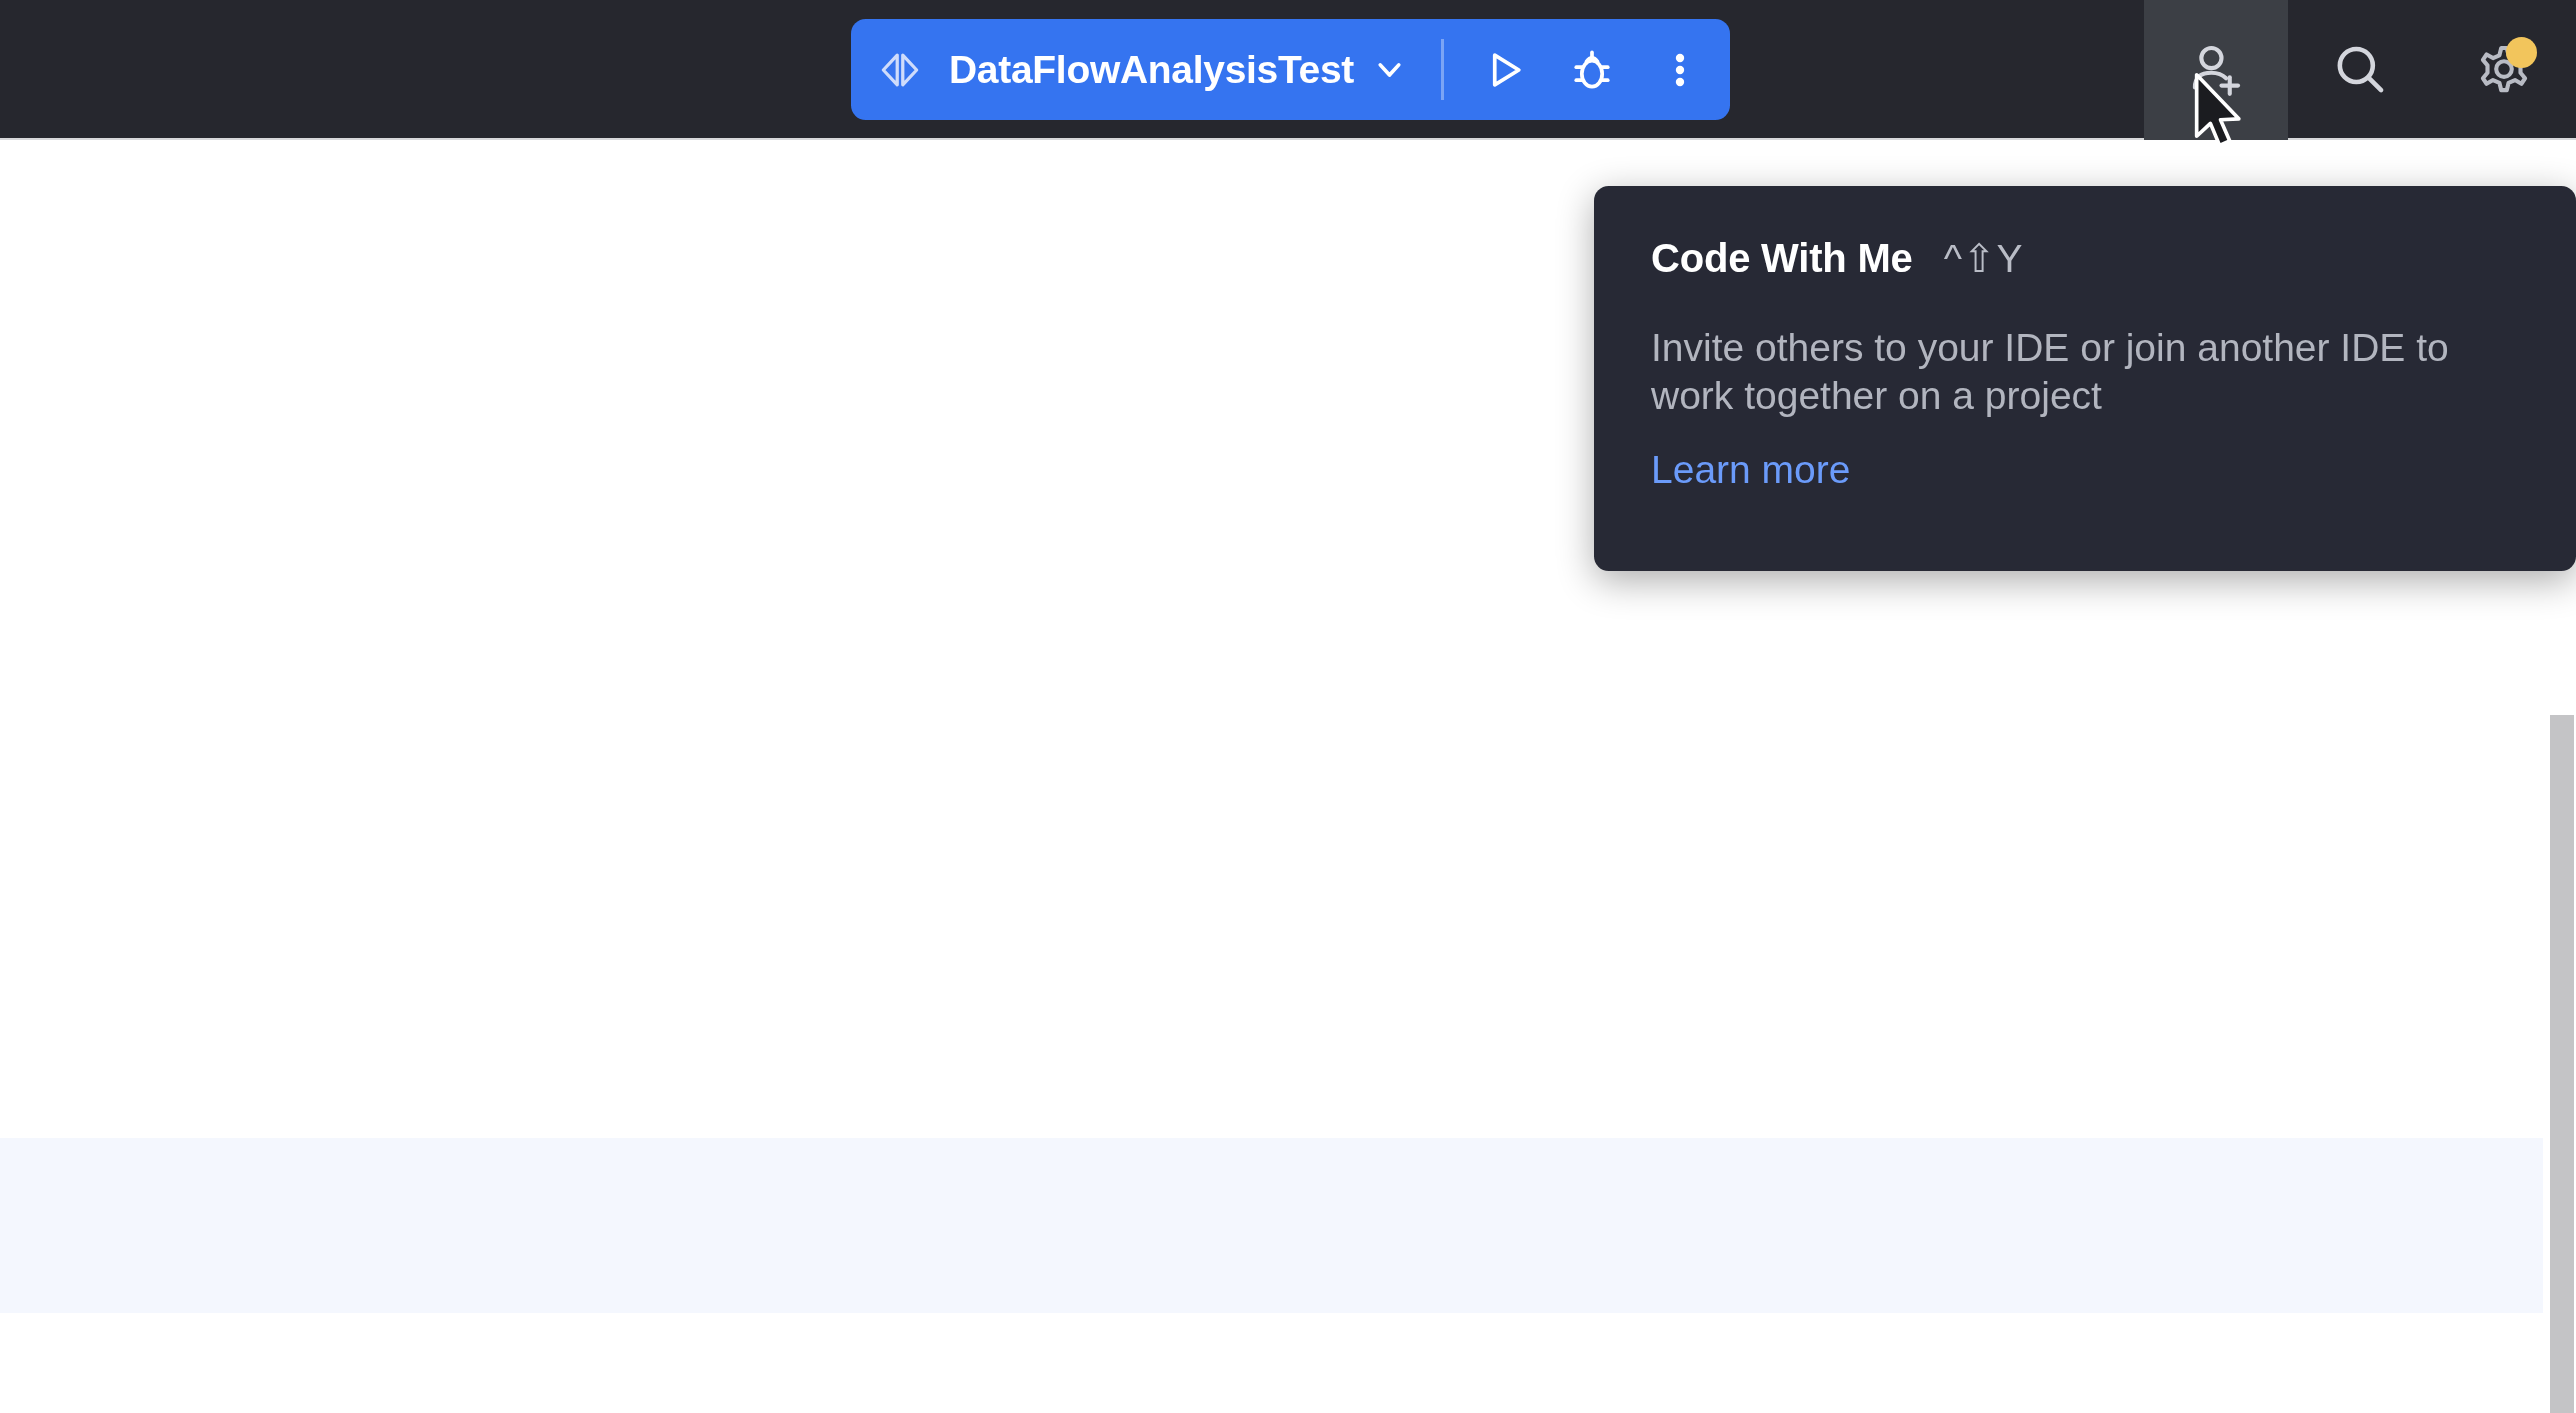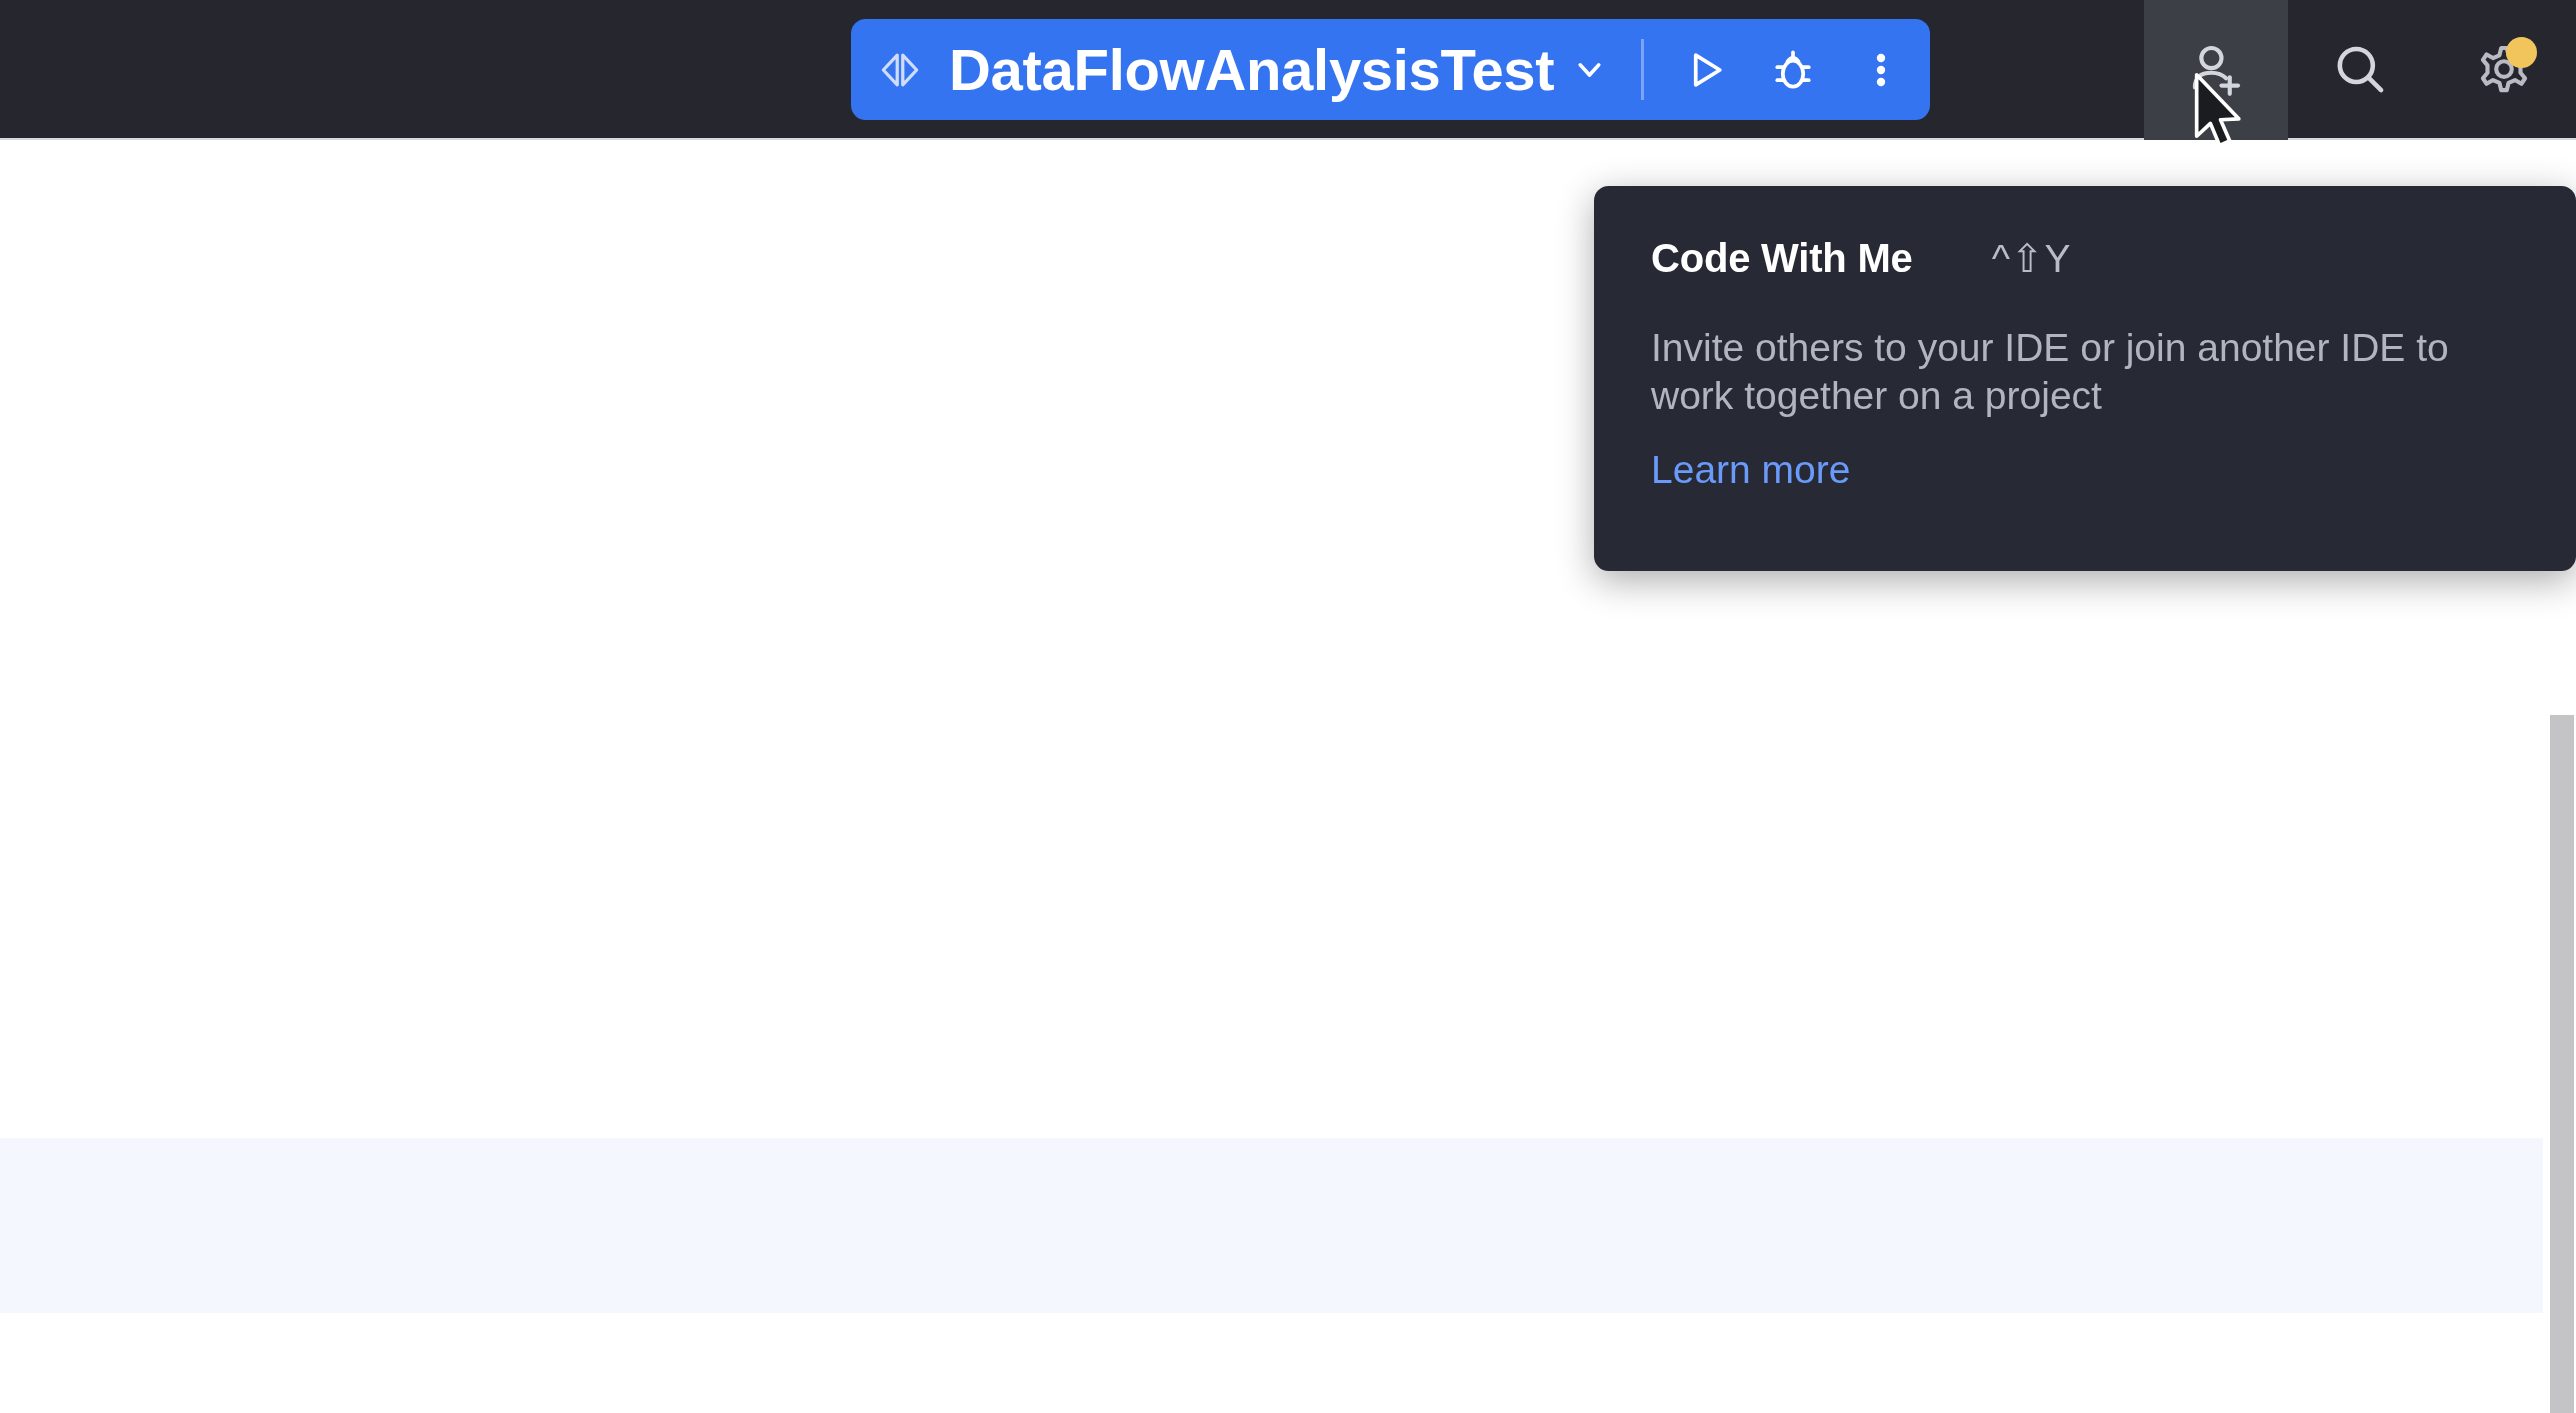--- a/index.html
+++ b/index.html
@@ -101,21 +101,21 @@
 
   .run-config-icon {
     width: 50px;
     height: 50px;
     flex: 0 0 auto;
     margin-right: 24px;
   }
 
   .run-config-name {
     color: #ffffff;
-    font-size: 58px;
+    font-size: 39px;
     font-weight: bold;
     letter-spacing: -0.3px;
     white-space: nowrap;
   }
 
   .run-config-chevron {
     width: 37px;
     height: 37px;
     margin-left: 16.6px;
     flex: 0 0 auto;
@@ -182,21 +182,20 @@
     border-radius: 14.7px;
     box-shadow: 0 9.2px 37px rgba(0,0,0,0.32);
     padding: 50px 55px 0 57px;
     overflow: hidden;
   }
 
   .tt-header {
     display: flex;
     align-items: baseline;
     white-space: nowrap;
-    gap: 48px;
   }
 
   .tt-title {
     color: #ffffff;
     font-size: 40px;
     font-weight: bold;
     letter-spacing: -0.2px;
   }
 
   .tt-shortcut {

